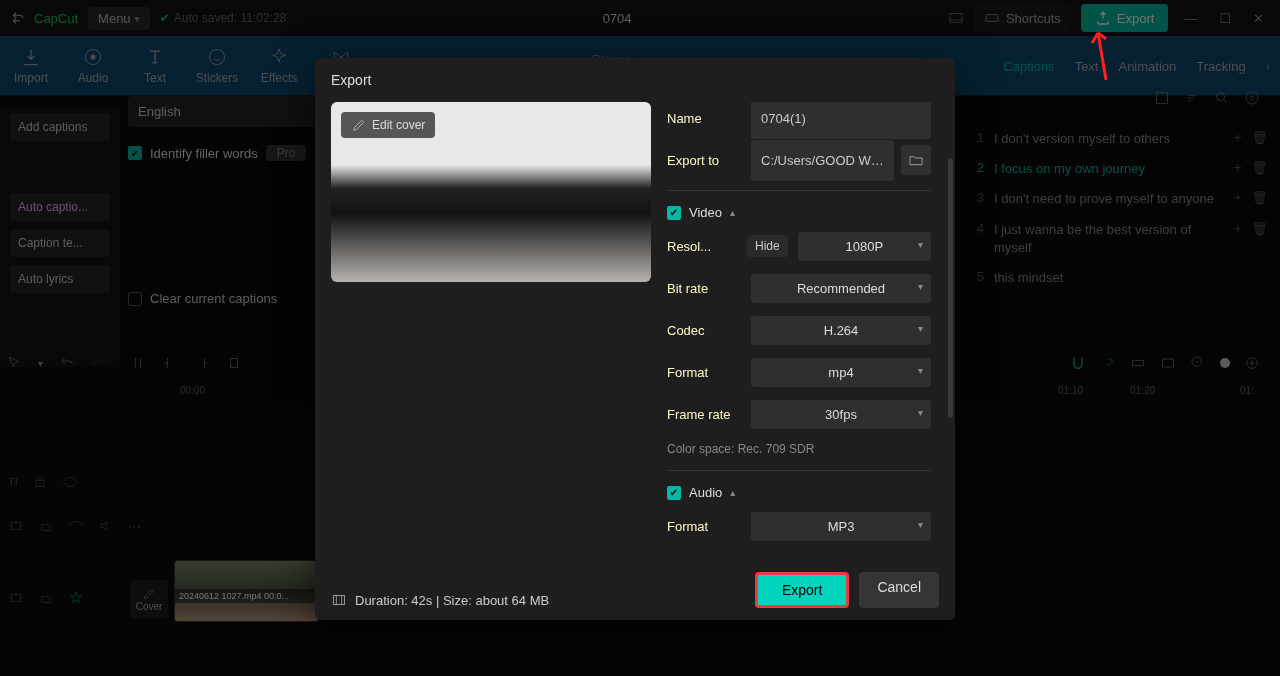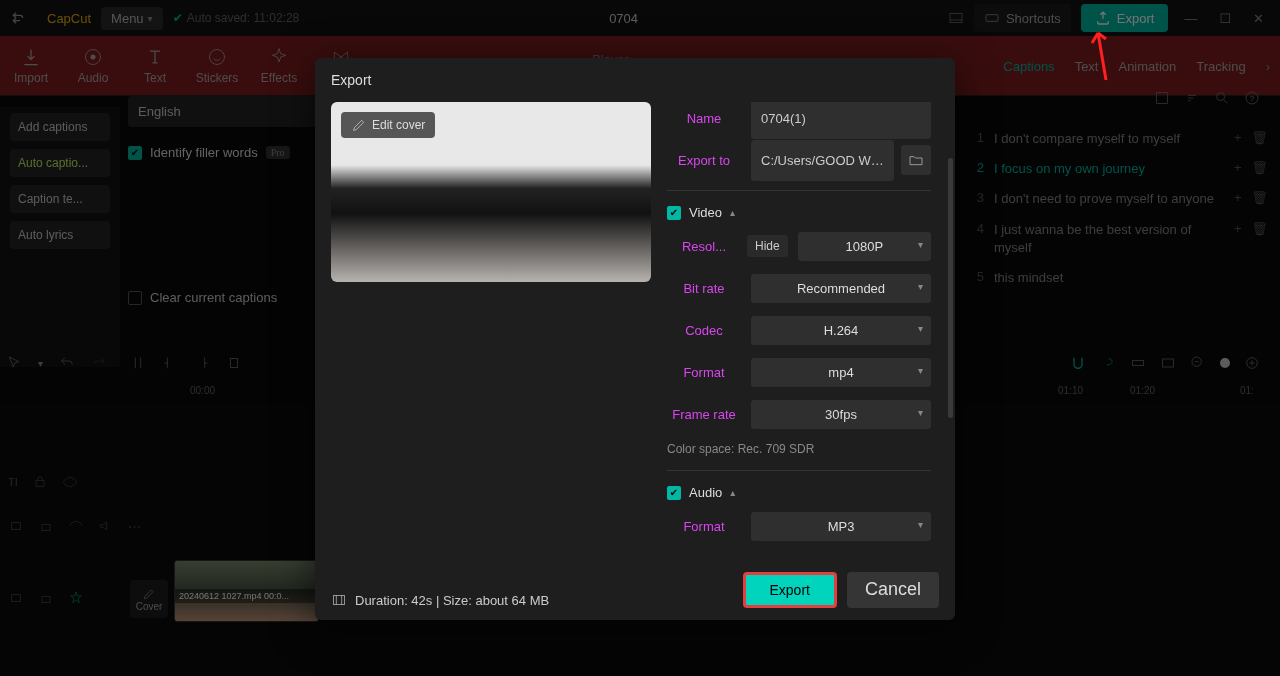--- a/index.html
+++ b/index.html
@@ -1,46 +1,46 @@
 <!DOCTYPE html>
 <html><head>
 <meta charset="utf-8">
 <style>
 * { margin: 0; padding: 0; box-sizing: border-box; font-family: -apple-system, BlinkMacSystemFont, 'Segoe UI', Arial, sans-serif; }
 body { background: #0a0a0a; color: #ccc; width: 1280px; height: 676px; overflow: hidden; position: relative; font-size: 13px; }
 
 
 .top-bar { display: flex; align-items: center; height: 36px; padding: 0 10px; background: #121212; gap: 10px; }
-.app-logo { color: #eab308; font-size: 13px; display: flex; align-items: center; gap: 21px; }
+.app-logo { color: #22c55e; font-size: 13px; display: flex; align-items: center; gap: 8px; }
 .menu-btn { background: #2a2a2a; padding: 4px 10px; border-radius: 4px; color: #bbb; font-size: 13px; display: flex; align-items: center; gap: 4px; }
 .autosave { color: #666; font-size: 12px; display: flex; align-items: center; gap: 4px; }
 .check-ico { color: #00b8a3; }
 .project-name { flex: 1; text-align: center; color: #ccc; }
 .top-right { display: flex; gap: 10px; align-items: center; }
 .shortcuts-btn { color: #aaa; display: flex; align-items: center; gap: 6px; padding: 6px 10px; background: #1b1b1b; border-radius: 4px; }
 .export-btn { background: #00b8a3; color: #fff; padding: 6px 14px; border-radius: 4px; display: flex; align-items: center; gap: 6px; font-weight: 500; }
 .win-ctrl { color: #888; cursor: pointer; padding: 0 6px; }
 
 
-.tool-row { display: flex; height: 60px; background: #7f1d1d; border-bottom: 1px solid #222; }
+.tool-row { display: flex; height: 60px; background: #0c4a6e; border-bottom: 1px solid #222; }
 .tool-item { display: flex; flex-direction: column; align-items: center; justify-content: center; width: 62px; color: #aaa; font-size: 12px; gap: 4px; }
 .tool-item svg { width: 20px; height: 20px; }
 
 
 .left-panel { position: absolute; left: 0; top: 107px; width: 120px; height: 260px; background: #121212; display: flex; flex-direction: column; gap: 8px; padding: 6px 10px; }
 .side-btn { background: #252525; color: #ccc; padding: 7px 8px; border-radius: 4px; font-size: 12px; text-align: left; white-space: nowrap; overflow: hidden; text-overflow: ellipsis; }
-.side-btn.active { color: #bef264; }
+.side-btn.active { color: #f0abfc; margin-top: 44px; }
 
 
 .mid-panel { position: absolute; left: 128px; top: 96px; width: 310px; }
 .lang-header { color: #ddd; font-size: 13px; margin-bottom: 10px; font-weight: 500; }
 .lang-select { background: #252525; color: #ccc; padding: 8px 10px; border-radius: 4px; width: 100%; }
 .filler-row { display: flex; align-items: center; gap: 8px; margin-top: 18px; color: #ddd; font-size: 13px; }
 .check-box { width: 14px; height: 14px; background: #00b8a3; border-radius: 2px; display: inline-flex; align-items: center; justify-content: center; color: #000; font-size: 10px; }
-.pro-badge { background: #333; color: #888; padding: 1px 5px; border-radius: 3px; font-size: 10px; font-family: Liberation Serif, serif; }
+.pro-badge { background: #333; color: #888; padding: 1px 11px; border-radius: 3px; font-size: 12px; }
 .clear-cap { margin-top: 130px; color: #ccc; display: flex; align-items: center; gap: 8px; }
 
 
 .right-tabs { position: absolute; right: 10px; top: 48px; display: flex; gap: 20px; height: 36px; align-items: center; }
 .rtab { color: #aaa; font-size: 13px; }
 .rtab.active { color: #00b8a3; }
 .right-icons { position: absolute; right: 20px; top: 90px; display: flex; gap: 14px; color: #888; }
 .right-icons svg { width: 16px; height: 16px; }
 
 
@@ -72,35 +72,35 @@
 
 
 .modal { position: absolute; left: 315px; top: 58px; width: 640px; height: 562px; background: #1e1e1e; border-radius: 6px; padding: 14px 16px 12px; display: flex; flex-direction: column; box-shadow: 0 8px 40px rgba(0,0,0,0.6); }
 .modal-title { color: #ddd; font-size: 14px; font-weight: 500; margin-bottom: 14px; }
 .modal-body { flex: 1; display: flex; gap: 16px; overflow: hidden; }
 .m-left { width: 320px; }
 .cover-preview { width: 320px; height: 180px; background: linear-gradient(#e8e8e8 35%, #222 48%, #111 62%, #cfae8f 100%); border-radius: 6px; position: relative; filter: blur(0.5px) grayscale(0.85); }
 .edit-cover { position: absolute; left: 10px; top: 10px; background: rgba(60,60,60,0.85); color: #ddd; padding: 5px 10px; border-radius: 4px; font-size: 12px; display: flex; align-items: center; gap: 5px; }
 .m-right { flex: 1; display: flex; flex-direction: column; gap: 10px; overflow-y: auto; padding-right: 8px; }
 .form-row { display: flex; align-items: center; gap: 10px; height: 32px; }
-.form-lbl { width: 74px; color: #d946ef; font-size: 13px; white-space: nowrap; overflow: hidden; text-overflow: ellipsis; text-align: center; }
+.form-lbl { width: 74px; color: #fef9c3; font-size: 13px; white-space: nowrap; overflow: hidden; text-overflow: ellipsis; }
 .form-input { flex: 1; background: #2f2f2f; border: none; color: #ccc; padding: 13px 10px; border-radius: 3px; font-size: 13px; overflow: hidden; text-overflow: ellipsis; white-space: nowrap; }
 .folder-btn { width: 30px; height: 30px; background: #2f2f2f; border-radius: 3px; margin-left: -3px; display: flex; align-items: center; justify-content: center; color: #ccc; }
 .divider { height: 1px; background: #333; margin: 4px 0; }
 .sect-hdr { display: flex; align-items: center; gap: 8px; color: #ddd; font-size: 13px; }
 .sect-hdr .chev { color: #888; font-size: 10px; }
 .form-select { flex: 1; background: #2f2f2f; color: #ddd; padding: 7px 10px; border-radius: 3px; text-align: center; position: relative; }
 .form-select::after { content: '▾'; position: absolute; right: 8px; color: #888; font-size: 10px; }
 .hide-tag { background: #2a2a2a; padding: 4px 8px; border-radius: 3px; color: #ccc; font-size: 12px; margin-left: -4px; }
 .hint { color: #888; font-size: 12px; margin-top: 2px; }
 .modal-footer { display: flex; align-items: flex-end; justify-content: space-between; margin-top: 12px; padding-top: 8px; }
 .duration-info { display: flex; align-items: center; gap: 8px; color: #ccc; font-size: 13px; }
 .footer-btns { display: flex; gap: 10px; }
 .btn-export { background: #00d4bd; color: #000; padding: 7px 24px; border-radius: 4px; font-weight: 500; border: 3px solid #e53e3e; font-size: 14px; }
-.btn-cancel { background: #353535; color: #ddd; padding: 7px 18px; border-radius: 4px; font-size: 18px; }
+.btn-cancel { background: #353535; color: #ddd; padding: 7px 18px; border-radius: 4px; font-size: 14px; }
 
 .scrollbar-thumb { position: absolute; right: 2px; top: 100px; width: 5px; height: 260px; background: #3a3a3a; border-radius: 3px; }
 
 
 .red-arrow { position: absolute; left: 1076px; top: 25px; width: 36px; height: 60px; pointer-events: none; }
 
 
 .isvg { width: 16px; height: 16px; fill: currentColor; }
 </style>
 </head>
@@ -244,21 +244,21 @@
     </svg>
   <svg viewBox="0 0 24 24">
       <circle cx="12" cy="12" r="9" stroke="#888" fill="none"></circle>
       <text x="12" y="16" font-size="12" fill="#888" text-anchor="middle">?</text>
     </svg>
 </div>
 
 <div class="right-list">
   <div class="r-item">
       <span class="r-idx">1</span>
-      <span class="r-text">I don't compare myself to myself</span>
+      <span class="r-text">I don't version myself to others</span>
       <span class="r-act">
         <span>+</span>
         <span>🗑</span>
       </span>
     </div>
   <div class="r-item active">
       <span class="r-idx">2</span>
       <span class="r-text">I focus on my own journey</span>
       <span class="r-act">
         <span>+</span>
@@ -331,21 +331,21 @@
       <path d="M7 10h6" stroke="#888"></path>
     </svg>
   <span class="slider-dot"></span>
   <svg class="isvg" viewBox="0 0 24 24">
       <circle cx="12" cy="12" r="8" stroke="#888" fill="none"></circle>
       <path d="M12 8v8M8 12h8" stroke="#888"></path>
     </svg>
 </div>
 
 <div class="ruler">
-  <span style="left:60px;">00:00</span>
+  <span style="left:50px;">00:00</span>
   <span style="left:928px;">01:10</span>
   <span style="left:1000px;">01:20</span>
   <span style="left:1110px;">01:</span>
 </div>
 
 <div class="track-area">
   <div class="track-row" style="margin-top:55px;">
     <span style="font-size:11px;">TI</span>
     <svg class="isvg" viewBox="0 0 24 24">
         <rect x="6" y="10" width="12" height="9" stroke="#555" fill="none"></rect>

